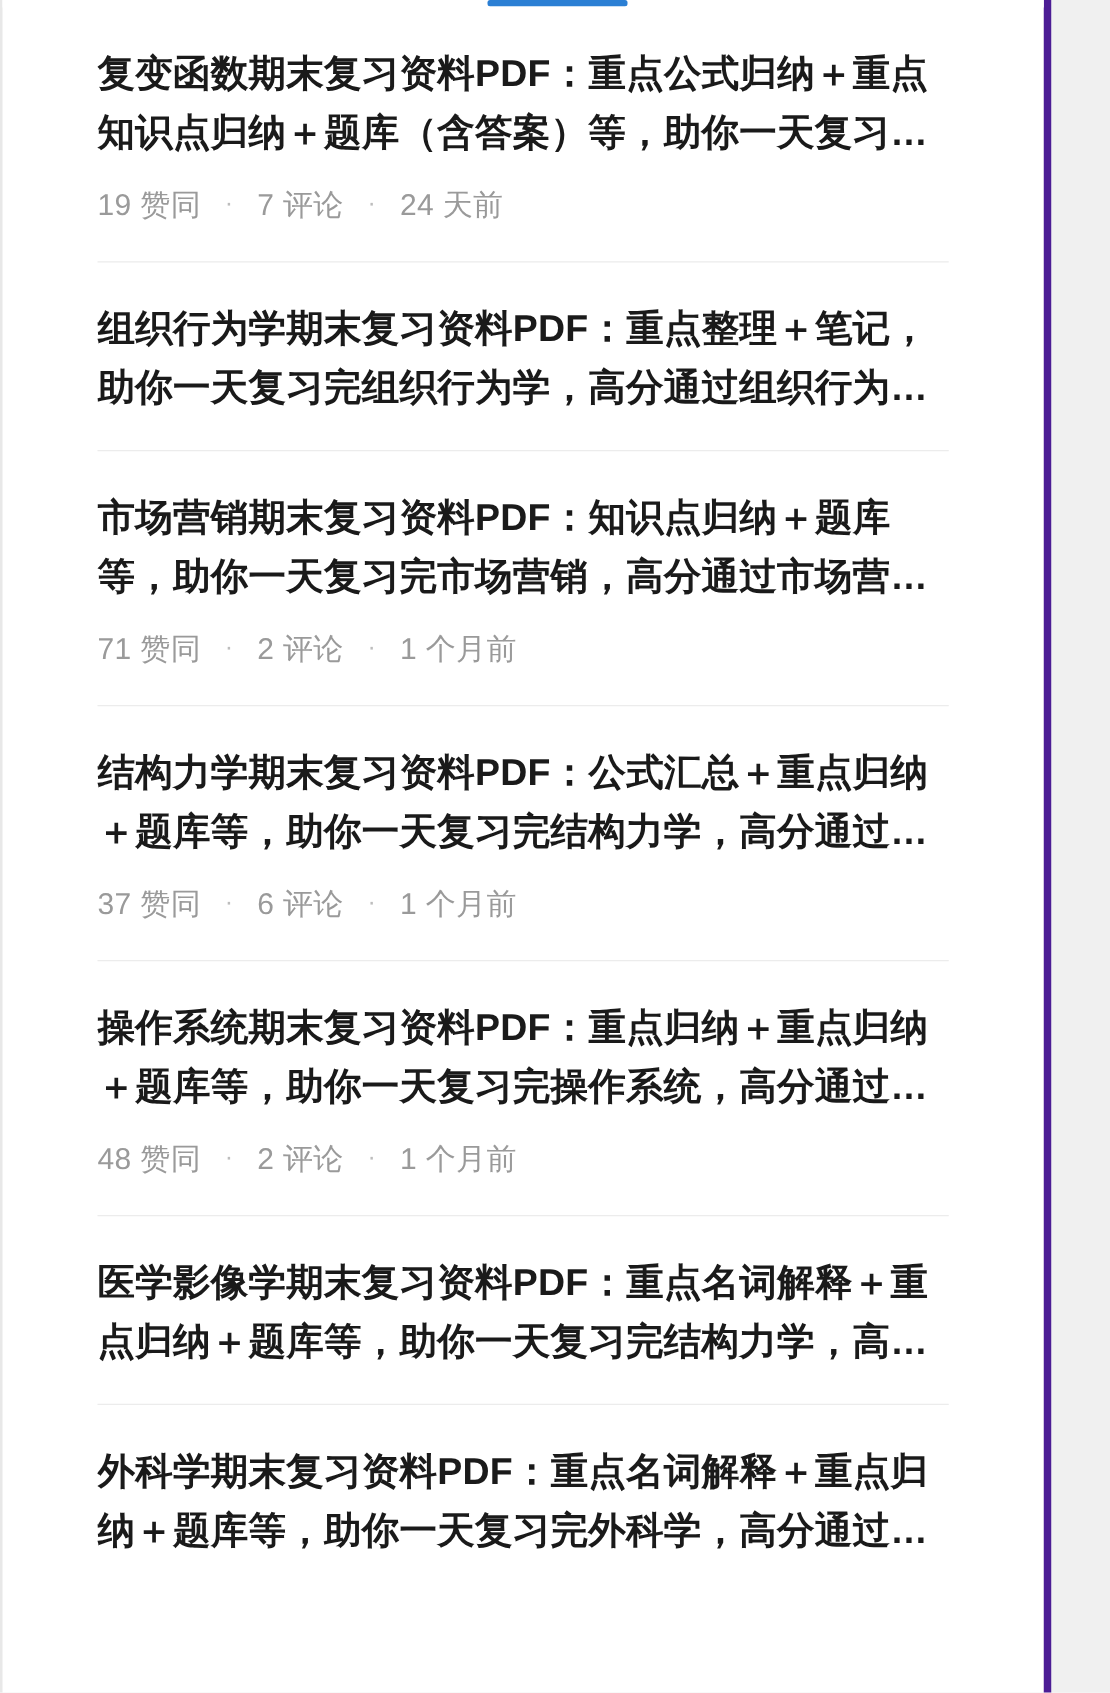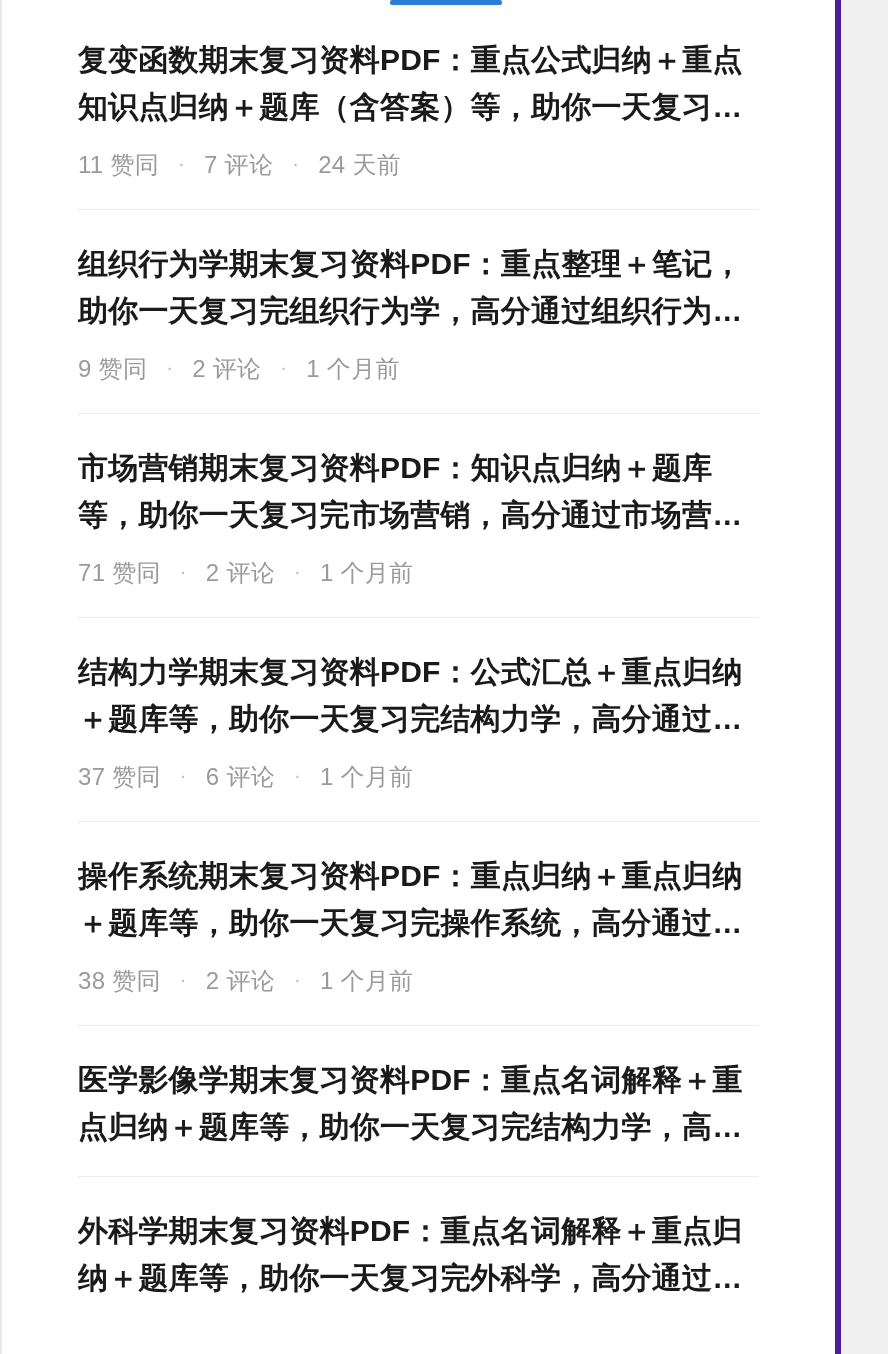--- a/index.html
+++ b/index.html
@@ -85,40 +85,33 @@
 
   <div class="tab-indicator-row">
     <div class="tab-indicator"></div>
   </div>
 
   <div class="feed">
 
     <div class="item">
       <div class="title">复变函数期末复习资料PDF：重点公式归纳＋重点知识点归纳＋题库（含答案）等，助你一天复习完复变函…</div>
       <div class="meta">
-        <span>11 赞同</span>
+        <span>19 赞同</span>
         <span class="sep">·</span>
         <span>7 评论</span>
         <span class="sep">·</span>
         <span>24 天前</span>
       </div>
     </div>
     <div class="divider-wrap">
         <div class="divider-line"></div>
       </div>
 
     <div class="item">
       <div class="title">组织行为学期末复习资料PDF：重点整理＋笔记，助你一天复习完组织行为学，高分通过组织行为学期末考…</div>
-      <div class="meta">
-        <span>9 赞同</span>
-        <span class="sep">·</span>
-        <span>2 评论</span>
-        <span class="sep">·</span>
-        <span>1 个月前</span>
-      </div>
     </div>
     <div class="divider-wrap">
         <div class="divider-line"></div>
       </div>
 
     <div class="item">
       <div class="title">市场营销期末复习资料PDF：知识点归纳＋题库等，助你一天复习完市场营销，高分通过市场营销期末考试…</div>
       <div class="meta">
         <span>71 赞同</span>
         <span class="sep">·</span>
@@ -141,21 +134,21 @@
         <span>1 个月前</span>
       </div>
     </div>
     <div class="divider-wrap">
         <div class="divider-line"></div>
       </div>
 
     <div class="item">
       <div class="title">操作系统期末复习资料PDF：重点归纳＋重点归纳＋题库等，助你一天复习完操作系统，高分通过操作系统…</div>
       <div class="meta">
-        <span>38 赞同</span>
+        <span>48 赞同</span>
         <span class="sep">·</span>
         <span>2 评论</span>
         <span class="sep">·</span>
         <span>1 个月前</span>
       </div>
     </div>
     <div class="divider-wrap">
         <div class="divider-line"></div>
       </div>
 

